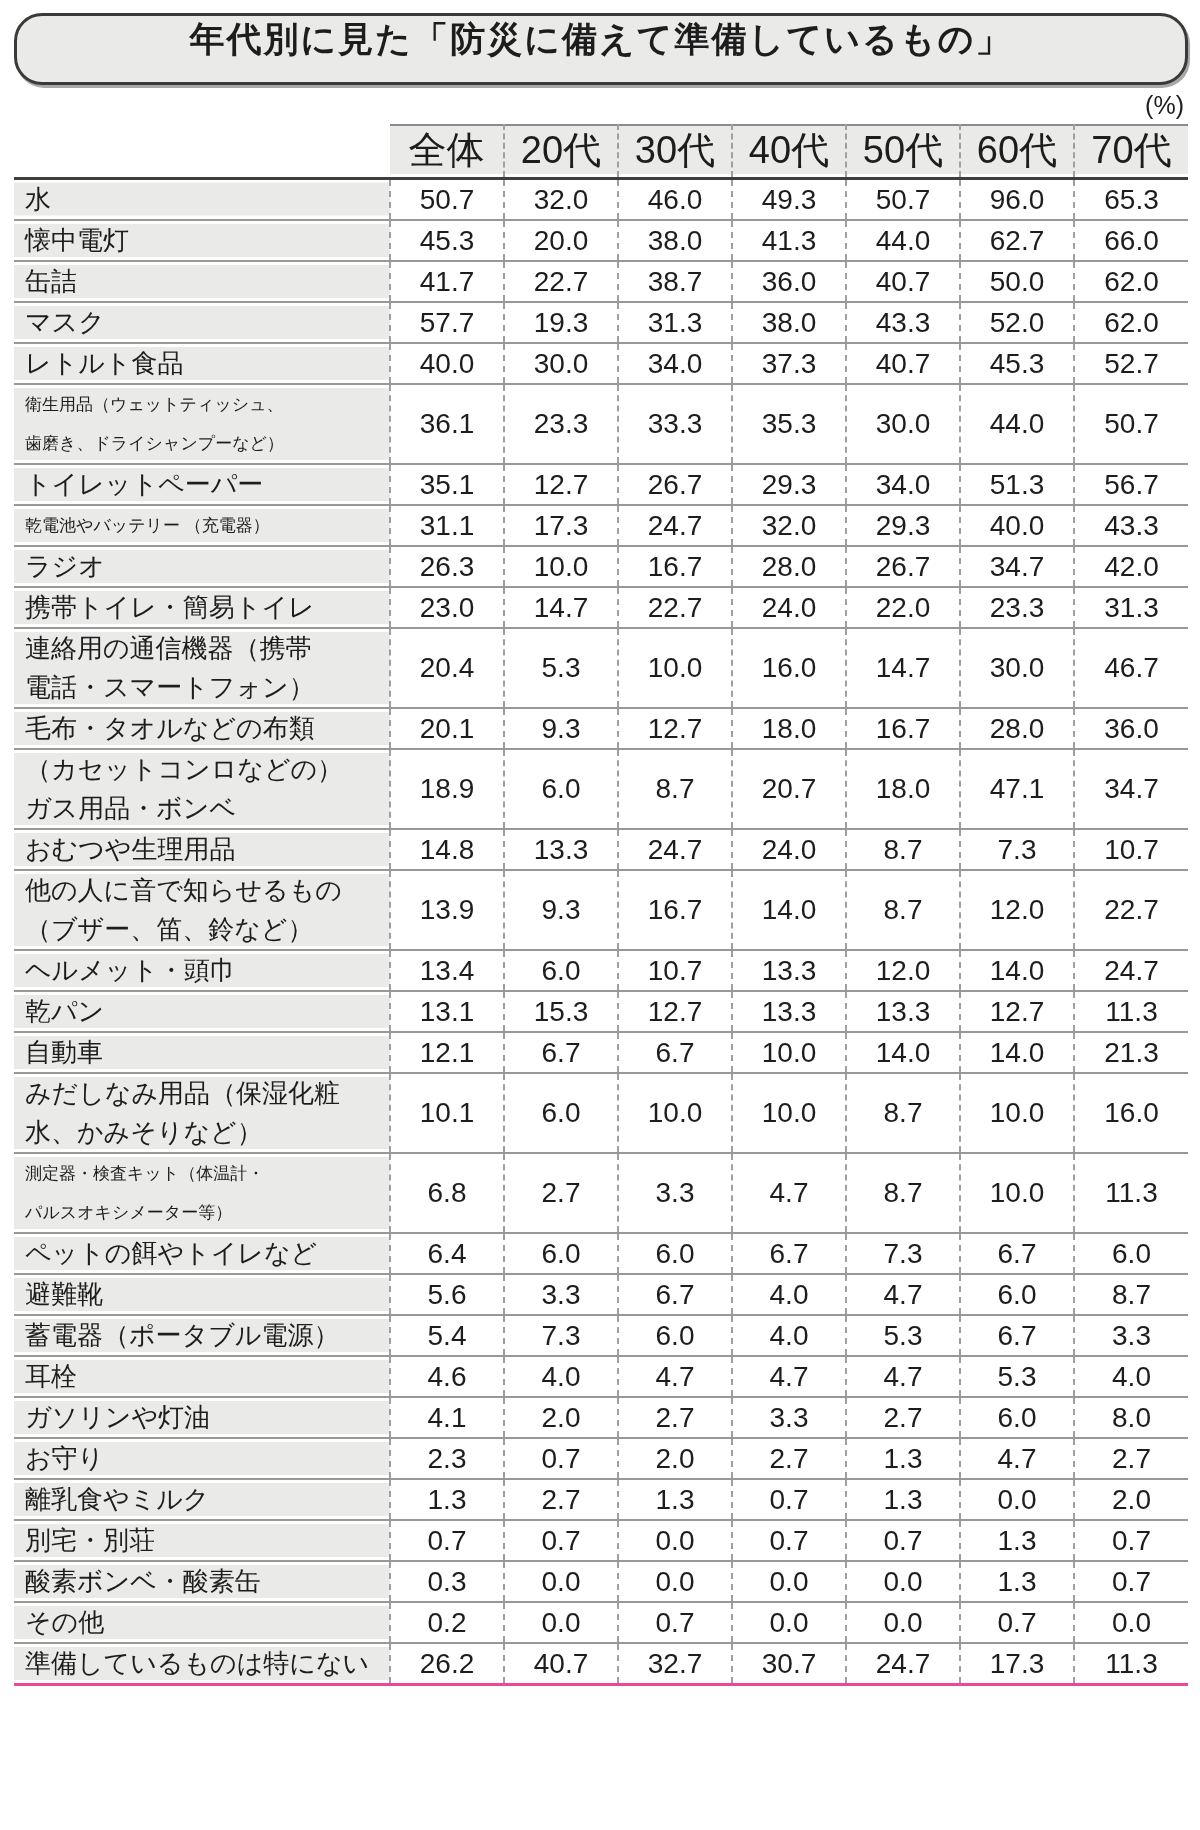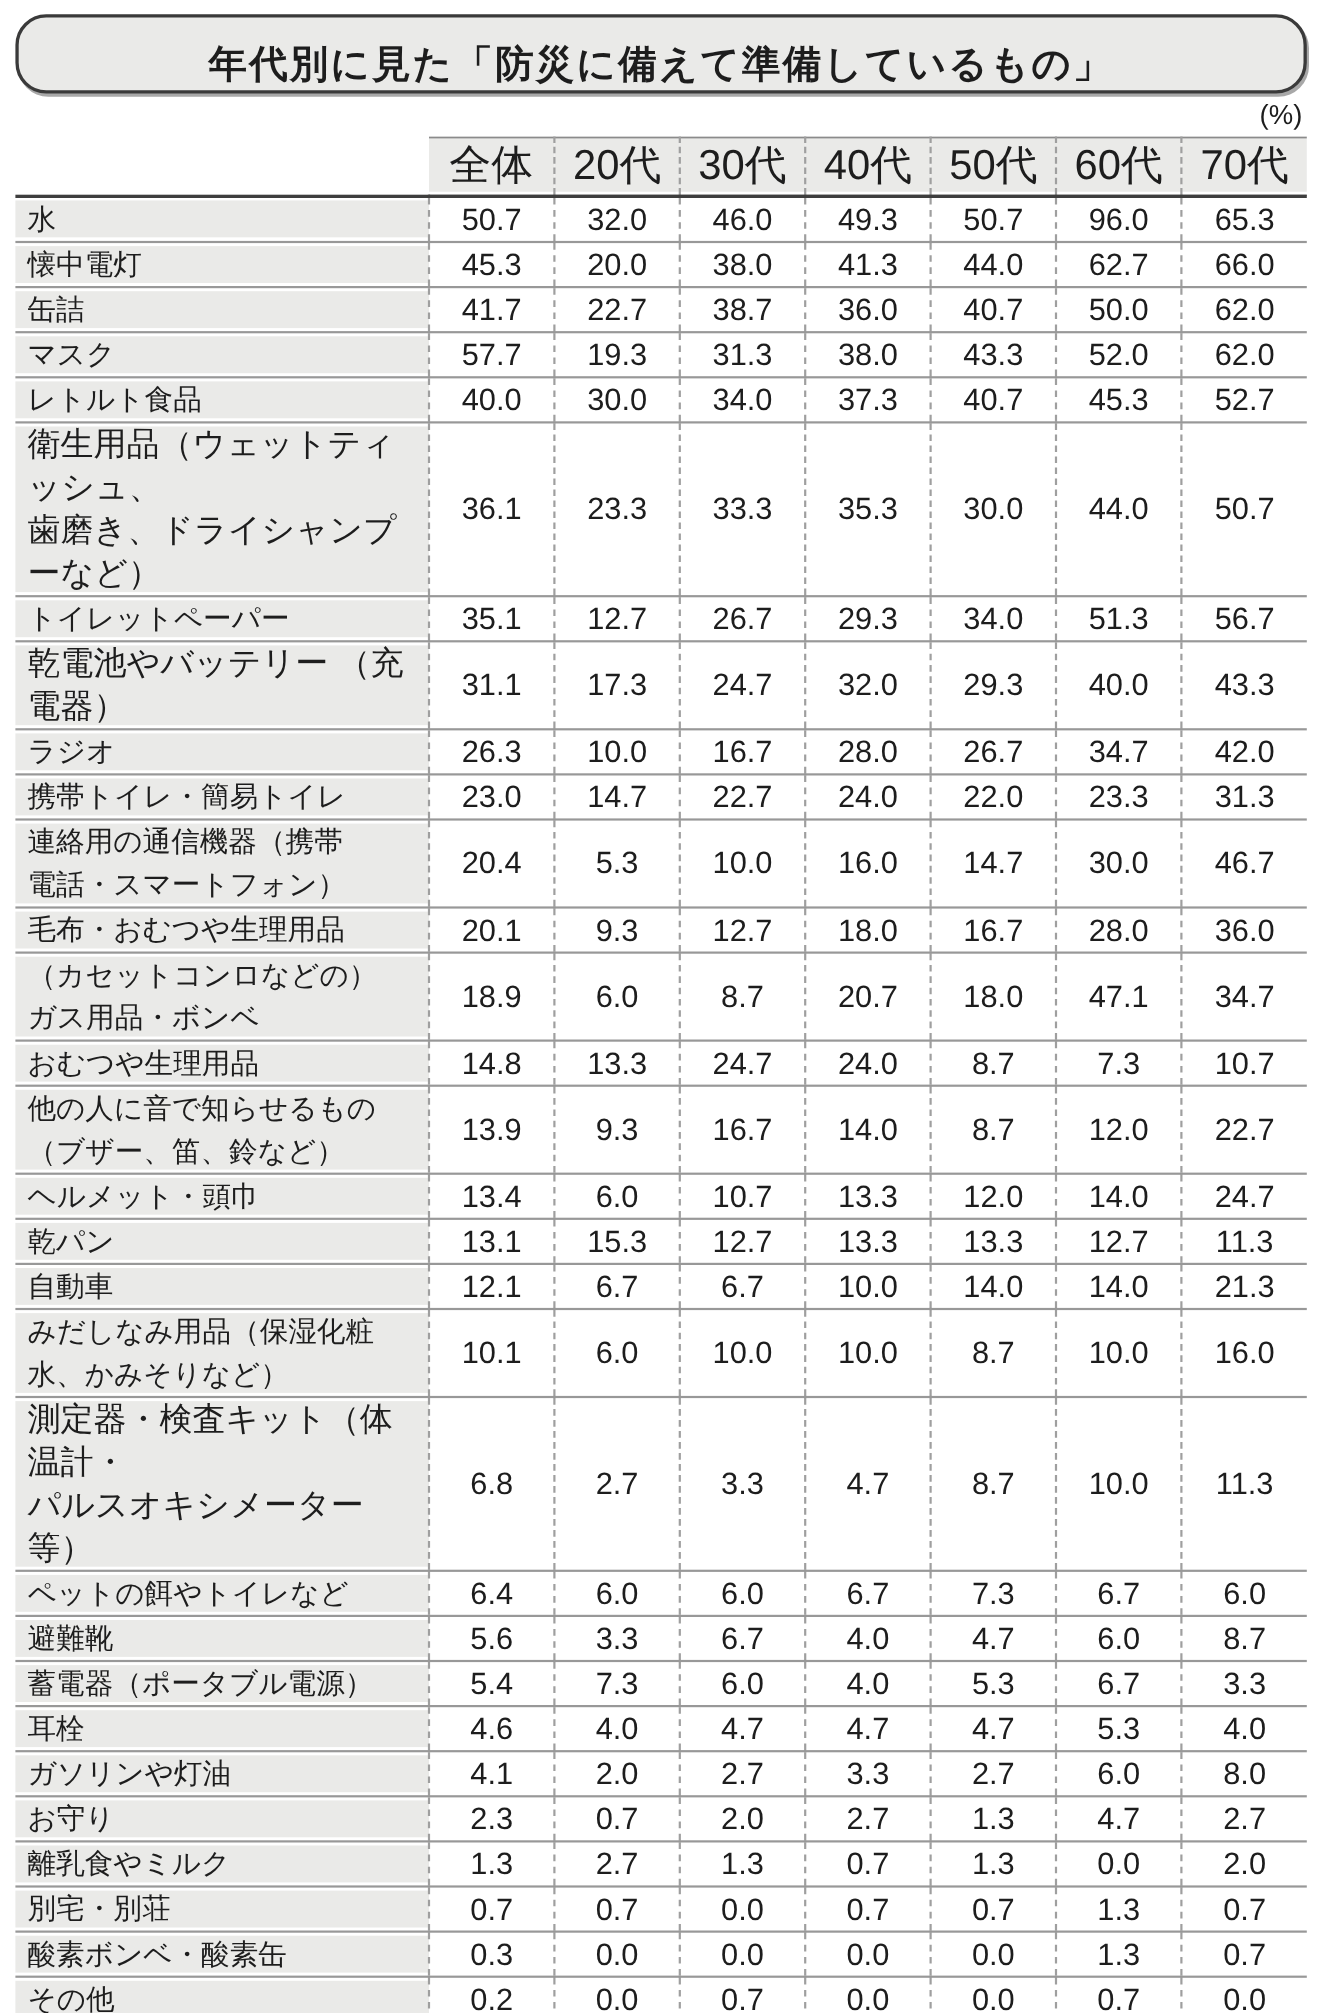--- a/index.html
+++ b/index.html
@@ -9,21 +9,21 @@
     background:#ffffff;
     color:#1d1d1d;
     font-family:"Liberation Sans","DejaVu Sans",sans-serif;
   }
   .title-box {
     margin:13px 12px 0 14px;
     height:72px;
     border:3px solid #3a3a3a;
     border-radius:28px;
     background:#eaeae8;
-    display:flex; align-items:flex-end; justify-content:center;
+    display:flex; align-items:flex-start; justify-content:center;
     box-shadow:2px 3px 0 #a8a8a8;
   }
   .title-box span {
     font-size:35px; font-weight:bold; letter-spacing:2px;
   }
   .unit {
     text-align:right;
     padding-right:16px;
     margin-top:5px;
     height:30px; line-height:30px;
@@ -63,21 +63,21 @@
   td.label {
     font-size:26px;
     text-align:left;
     padding:0 4px 0 11px;
     white-space:pre-line;
     background:linear-gradient(to bottom,
       #ffffff 0, #ffffff 3px,
       #eaeae8 3px, #eaeae8 calc(100% - 3px),
       #ffffff calc(100% - 3px), #ffffff 100%);
   }
-  td.label.condensed { font-size:30px; }
+  td.label.condensed { font-size:17px; }
 </style>
 </head>
 <body>
 
 <div class="title-box">
   <span>年代別に見た「防災に備えて準備しているもの」</span>
 </div>
 
 <div class="unit">(%)</div>
 
@@ -211,21 +211,21 @@
 電話・スマートフォン）</td>
         <td class="val">20.4</td>
         <td class="val">5.3</td>
         <td class="val">10.0</td>
         <td class="val">16.0</td>
         <td class="val">14.7</td>
         <td class="val">30.0</td>
         <td class="val">46.7</td>
       </tr>
       <tr>
-        <td class="label">毛布・おむつや生理用品</td>
+        <td class="label">毛布・タオルなどの布類</td>
         <td class="val">20.1</td>
         <td class="val">9.3</td>
         <td class="val">12.7</td>
         <td class="val">18.0</td>
         <td class="val">16.7</td>
         <td class="val">28.0</td>
         <td class="val">36.0</td>
       </tr>
       <tr>
         <td class="label">（カセットコンロなどの）

